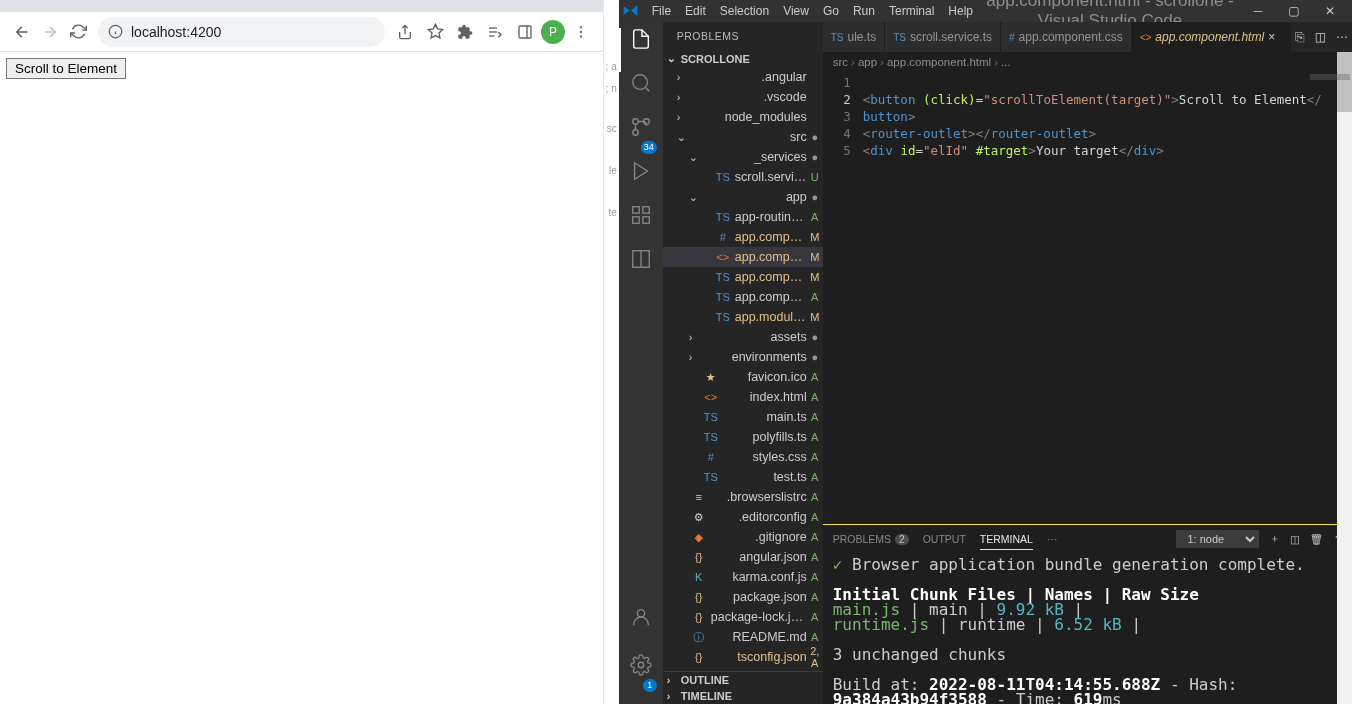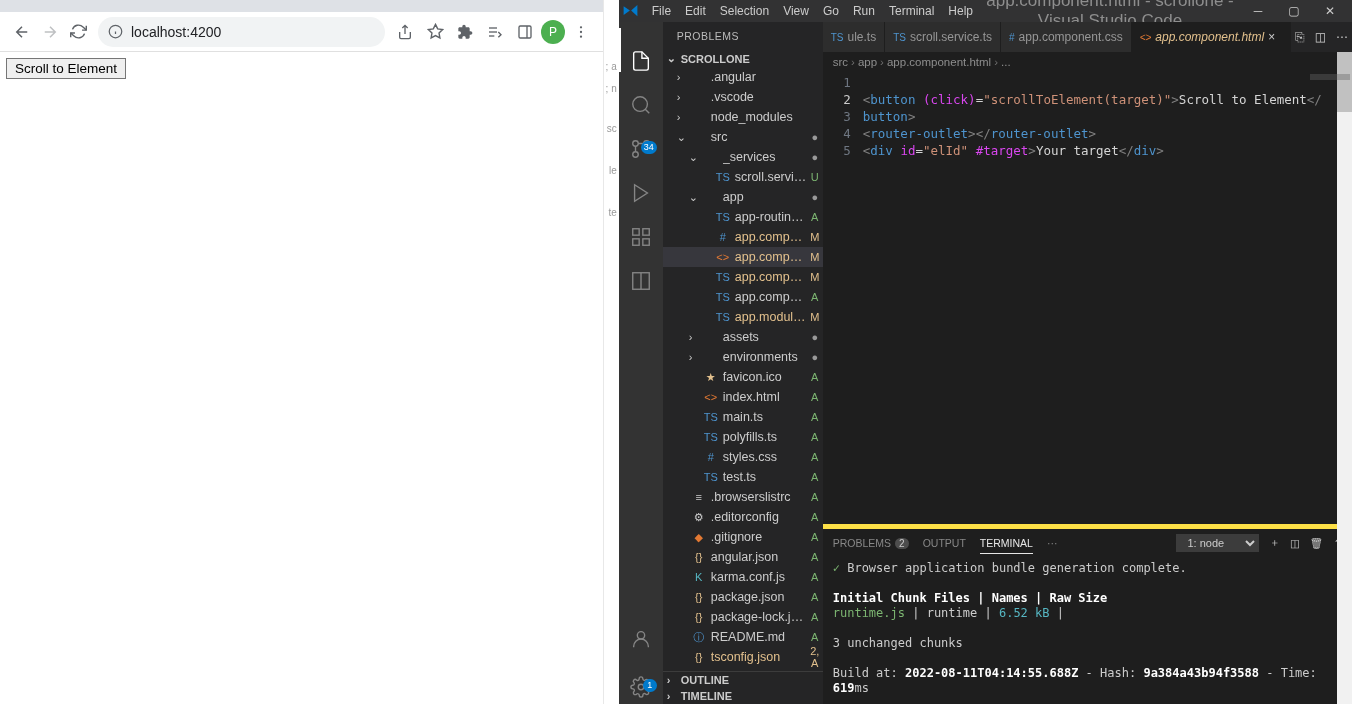--- a/index.html
+++ b/index.html
@@ -28,36 +28,36 @@
     .vscode-titlebar { height: 22px; background: #323233; display: flex; align-items: center; padding: 1px 4px; }
     .vscode-logo { width: 16px; height: 16px; margin-right: 6px; color: #007acc; }
     .menu-items { display: flex; gap: 0; }
     .menu-item { padding: 0 7px; font-size: 12px; color: #ccc; cursor: pointer; line-height: 22px; }
     .title-text { flex: 1; text-align: center; font-size: 17px; color: #8e8e8e; }
     .window-controls { display: flex; }
     .win-ctrl { width: 36px; height: 22px; display: flex; align-items: center; justify-content: center; cursor: pointer; color: #ccc; }
     
     .vscode-body { flex: 1; display: flex; overflow: hidden; }
     .activity-bar { width: 44px; background: #333; display: flex; flex-direction: column; align-items: center; padding-top: 6px; }
-    .activity-item { width: 44px; height: 44px; display: flex; align-items: flex-end; justify-content: center; color: #858585; cursor: pointer; position: relative; }
+    .activity-item { width: 44px; height: 44px; display: flex; align-items: flex-start; justify-content: center; color: #858585; cursor: pointer; position: relative; }
     .activity-item.active { color: #fff; }
     .activity-item.active::before { content: ''; position: absolute; left: 0; top: 0; bottom: 0; width: 2px; background: #fff; }
     .activity-badge { position: absolute; bottom: 6px; right: 6px; background: #007acc; color: #fff; font-size: 9px; padding: 0 3px; border-radius: 8px; min-width: 14px; text-align: center; line-height: 13px; }
     .activity-bottom { margin-top: auto; margin-bottom: 4px; }
     
     .sidebar { width: 160px; background: #252526; display: flex; flex-direction: column; }
     .sidebar-header { height: 28px; display: flex; align-items: center; padding: 0 14px; font-size: 10.5px; color: #bbb; letter-spacing: 0.5px; }
     .sidebar-section { display: flex; align-items: center; padding: 2px 4px; font-size: 11px; font-weight: 700; color: #ccc; cursor: pointer; }
     .tree { flex: 1; overflow-y: auto; font-size: 12.5px; }
     .tree-item { display: flex; align-items: center; height: 20px; padding-left: 14px; color: #ccc; cursor: pointer; position: relative; }
     .tree-item.selected { background: #37373d; }
     .tree-item.modified { color: #e2c08d; }
     .tree-item .chev { width: 14px; font-size: 11px; color: #ccc; }
     .tree-item .icon { width: 16px; margin-right: 4px; text-align: center; font-size: 11px; }
-    .tree-item .label { flex: 1; white-space: nowrap; overflow: hidden; text-overflow: ellipsis; }
+    .tree-item .label { flex: 1; white-space: nowrap; overflow: hidden; text-overflow: ellipsis; text-align: right; }
     .tree-item .status { width: 16px; text-align: center; font-size: 11px; }
     .status-a { color: #7cb571; }
     .status-m { color: #e2c08d; }
     .status-u { color: #7cb571; }
     .status-dot { color: #999; font-size: 8px; }
     .status-2a { color: #e2c08d; font-size: 10px; }
     .indent-1 { padding-left: 14px; }
     .indent-2 { padding-left: 26px; }
     .indent-3 { padding-left: 38px; }
     .sidebar-bottom { border-top: 1px solid #3c3c3c; }
@@ -70,34 +70,34 @@
     .tab-close { width: 14px; color: #ccc; }
     .tab-actions { margin-left: auto; display: flex; align-items: center; padding: 0 4px; gap: 10px; color: #ccc; }
     .tab-actions span { cursor: pointer; }
     .breadcrumb { height: 20px; display: flex; align-items: center; padding: 0 10px; font-size: 11.5px; color: #8e8e8e; gap: 3px; }
     .breadcrumb .sep { color: #6e6e6e; }
     .editor-content { flex: 1; display: flex; font-family: Consolas, monospace; font-size: 12.5px; position: relative; }
     .line-numbers { width: 40px; text-align: right; color: #6e7681; padding-right: 12px; line-height: 17px; padding-top: 2px; }
     .line-numbers .active-line { color: #ccc; }
     .code-lines { flex: 1; line-height: 17px; padding-top: 2px; white-space: pre; color: #d4d4d4; }
     .tk-tag { color: #4e94ce; }
-    .tk-attr { color: #d946ef; }
+    .tk-attr { color: #bef264; }
     .tk-str { color: #ce9178; }
     .tk-brkt { color: #808080; }
     .tk-txt { color: #d4d4d4; }
     .minimap-indicator { position: absolute; right: 2px; top: 2px; width: 40px; height: 6px; background: rgba(100,100,100,0.4); }
 
-    .terminal-area { height: 180px; border-top: 5px solid #fde047; display: flex; flex-direction: column; background: #1e1e1e; }
+    .terminal-area { height: 180px; border-top: 1px solid #fde047; display: flex; flex-direction: column; background: #1e1e1e; }
     .terminal-tabs { height: 28px; display: flex; align-items: center; padding: 0 10px; gap: 14px; font-size: 10.5px; }
     .term-tab { color: #888; cursor: pointer; padding: 4px 0; }
     .term-tab.active { color: #e7e7e7; border-bottom: 1px solid #e7e7e7; }
     .term-badge { background: #4d4d4d; color: #ccc; border-radius: 8px; padding: 0 4px; font-size: 10px; margin-left: 4px; }
     .term-right { margin-left: auto; display: flex; align-items: center; gap: 10px; color: #ccc; }
     .term-select { background: #3c3c3c; border: 1px solid #3c3c3c; color: #ccc; font-size: 11px; padding: 1px 18px 1px 6px; }
-    .terminal-content { flex: 1; padding: 4px 10px; font-family: Consolas, monospace; font-size: 12px; line-height: 15px; color: #ccc; overflow: hidden; }
+    .terminal-content { flex: 1; padding: 4px 10px; font-family: Consolas, monospace; font-size: 16px; line-height: 15px; color: #ccc; overflow: hidden; }
     .tc-green { color: #7cb571; }
     .tc-cyan { color: #56b6c2; }
     .tc-bold { color: #fff; font-weight: bold; }
 
     
     .ic-ts { color: #4e94ce; }
     .ic-css { color: #4e94ce; }
     .ic-html { color: #e37933; }
     .ic-json { color: #e2c08d; }
     .ic-fav { color: #e2c08d; }
@@ -540,20 +540,21 @@
             <span>＋</span>
             <span>◫</span>
             <span>🗑</span>
             <span>⌃</span>
           </div>
         </div>
         <div class="terminal-content">
 <div><span class="tc-green">✓ </span><span>Browser application bundle generation complete.</span></div>
 <div>&nbsp;</div>
 <div class="tc-bold">Initial Chunk Files | Names   | Raw Size</div>
+<div><span class="tc-green">main.js</span>             <span>| main    |</span> <span class="tc-cyan">9.92 kB</span> <span>|</span></div>
 <div><span class="tc-green">runtime.js</span>          <span>| runtime |</span> <span class="tc-cyan">6.52 kB</span> <span>|</span></div>
 <div>&nbsp;</div>
 <div>3 unchanged chunks</div>
 <div>&nbsp;</div>
 <div><span>Build at: </span><span class="tc-bold">2022-08-11T04:14:55.688Z</span><span> - Hash: </span><span class="tc-bold">9a384a43b94f3588</span><span> - Time: </span><span class="tc-bold">619</span><span>ms</span></div>
 
         </div>
       </div>
     </div>
   </div>

